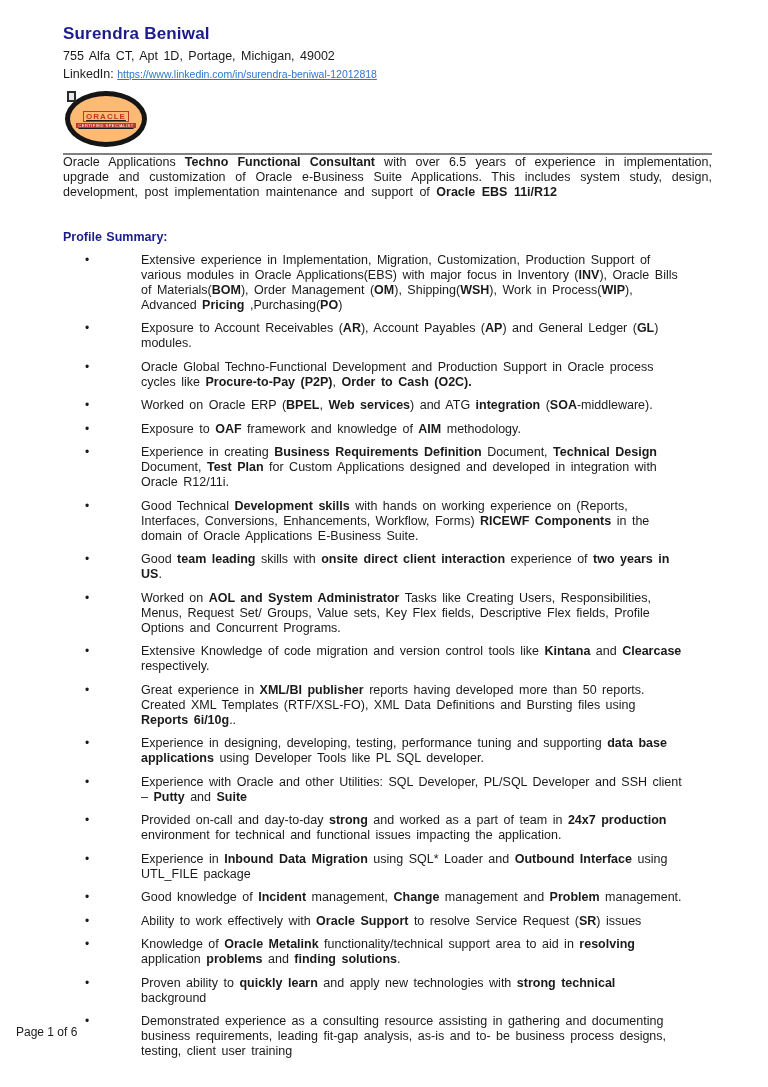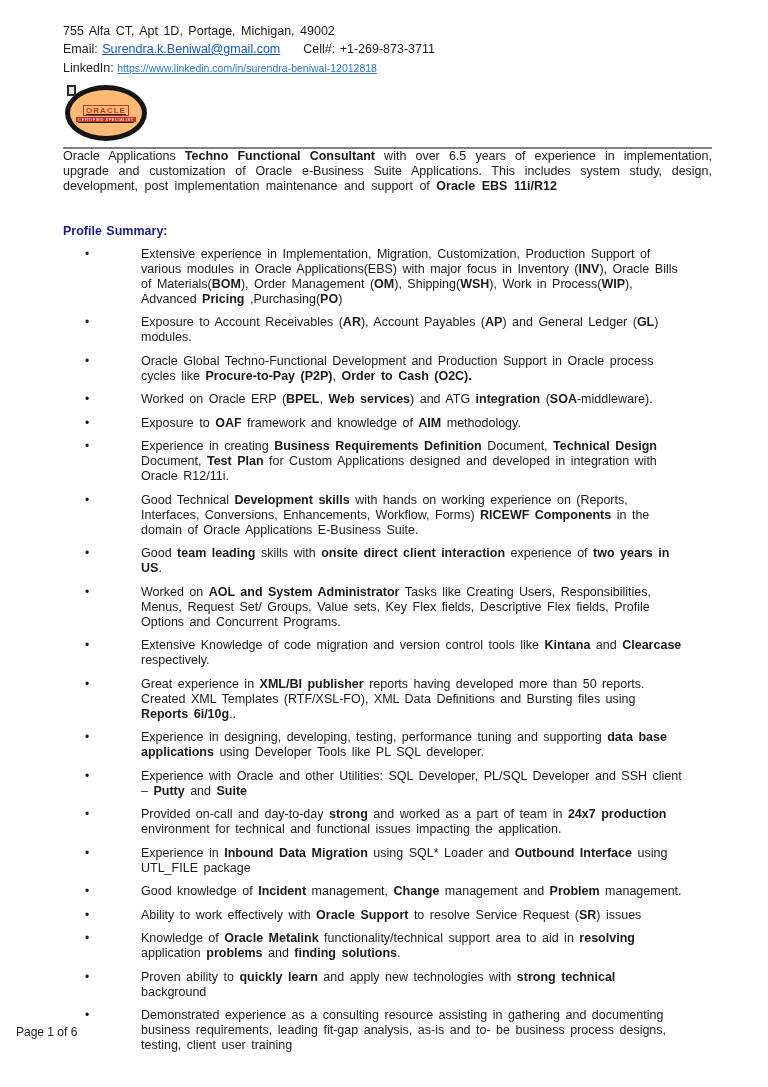--- a/index.html
+++ b/index.html
@@ -88,28 +88,23 @@
     position:absolute;left:8px;bottom:48px;width:768px;
     text-align:left;font-size:12px;color:#1a1a1a;margin-left:8px;
   }
 </style>
 </head>
 <body>
 
 <div class="page">
 
   <header>
+    <h1 class="person-name">Surendra Beniwal</h1>
     <div class="addr">755 Alfa CT, Apt 1D, Portage, Michigan, 49002</div>
 
-    <div class="contact-line">
-      <span>Email:</span>
-      <a href="#">Surendra.k.Beniwal@gmail.com</a>
-      <span class="cell-gap"></span>
-      <span>Cell#: +1-269-873-3711</span>
-    </div>
 
     <div class="linkedin-line">
       <span>LinkedIn:</span>
       <a href="#">https://www.linkedin.com/in/surendra-beniwal-12012818</a>
     </div>
 
     <div class="badge">
       <div class="badge-ring">
         <div class="badge-oracle">ORACLE</div>
         <div class="badge-bar">CERTIFIED SPECIALIST</div>

